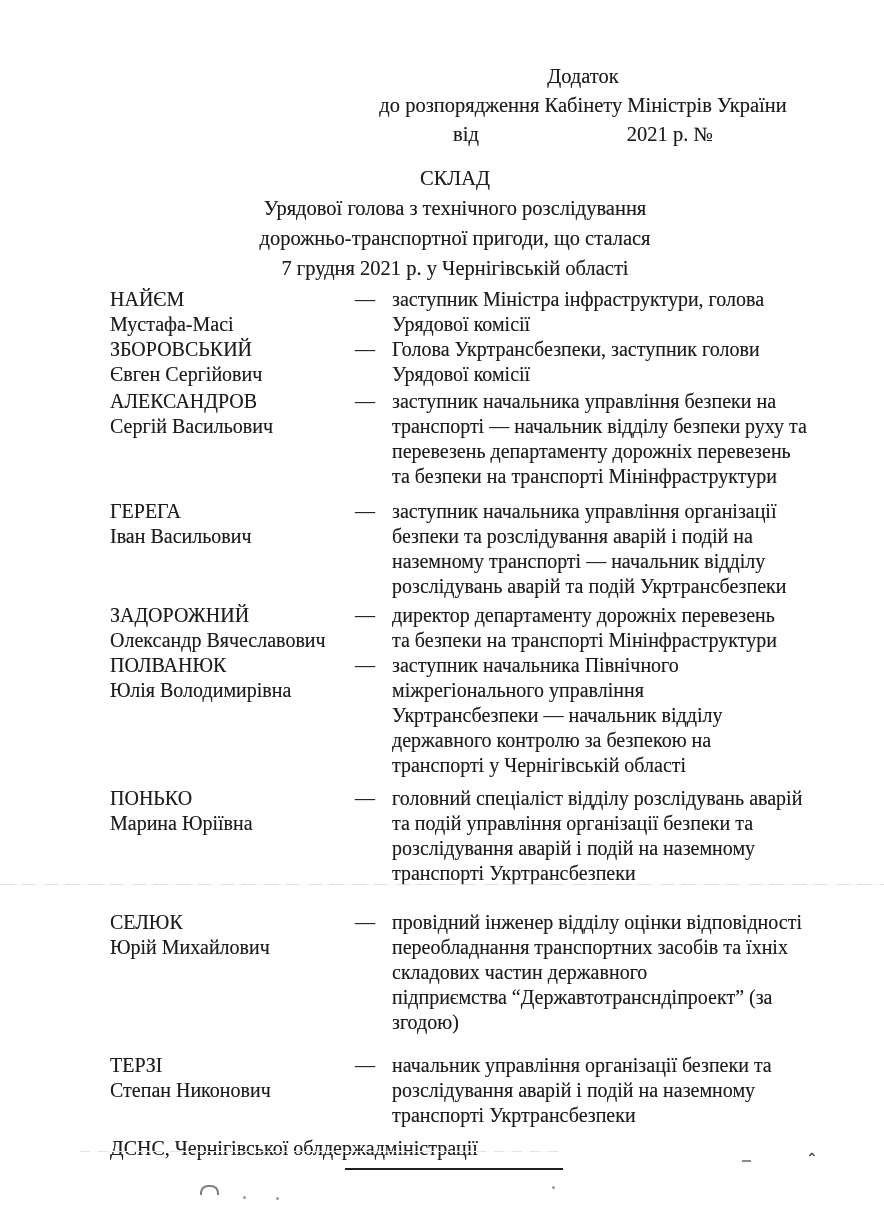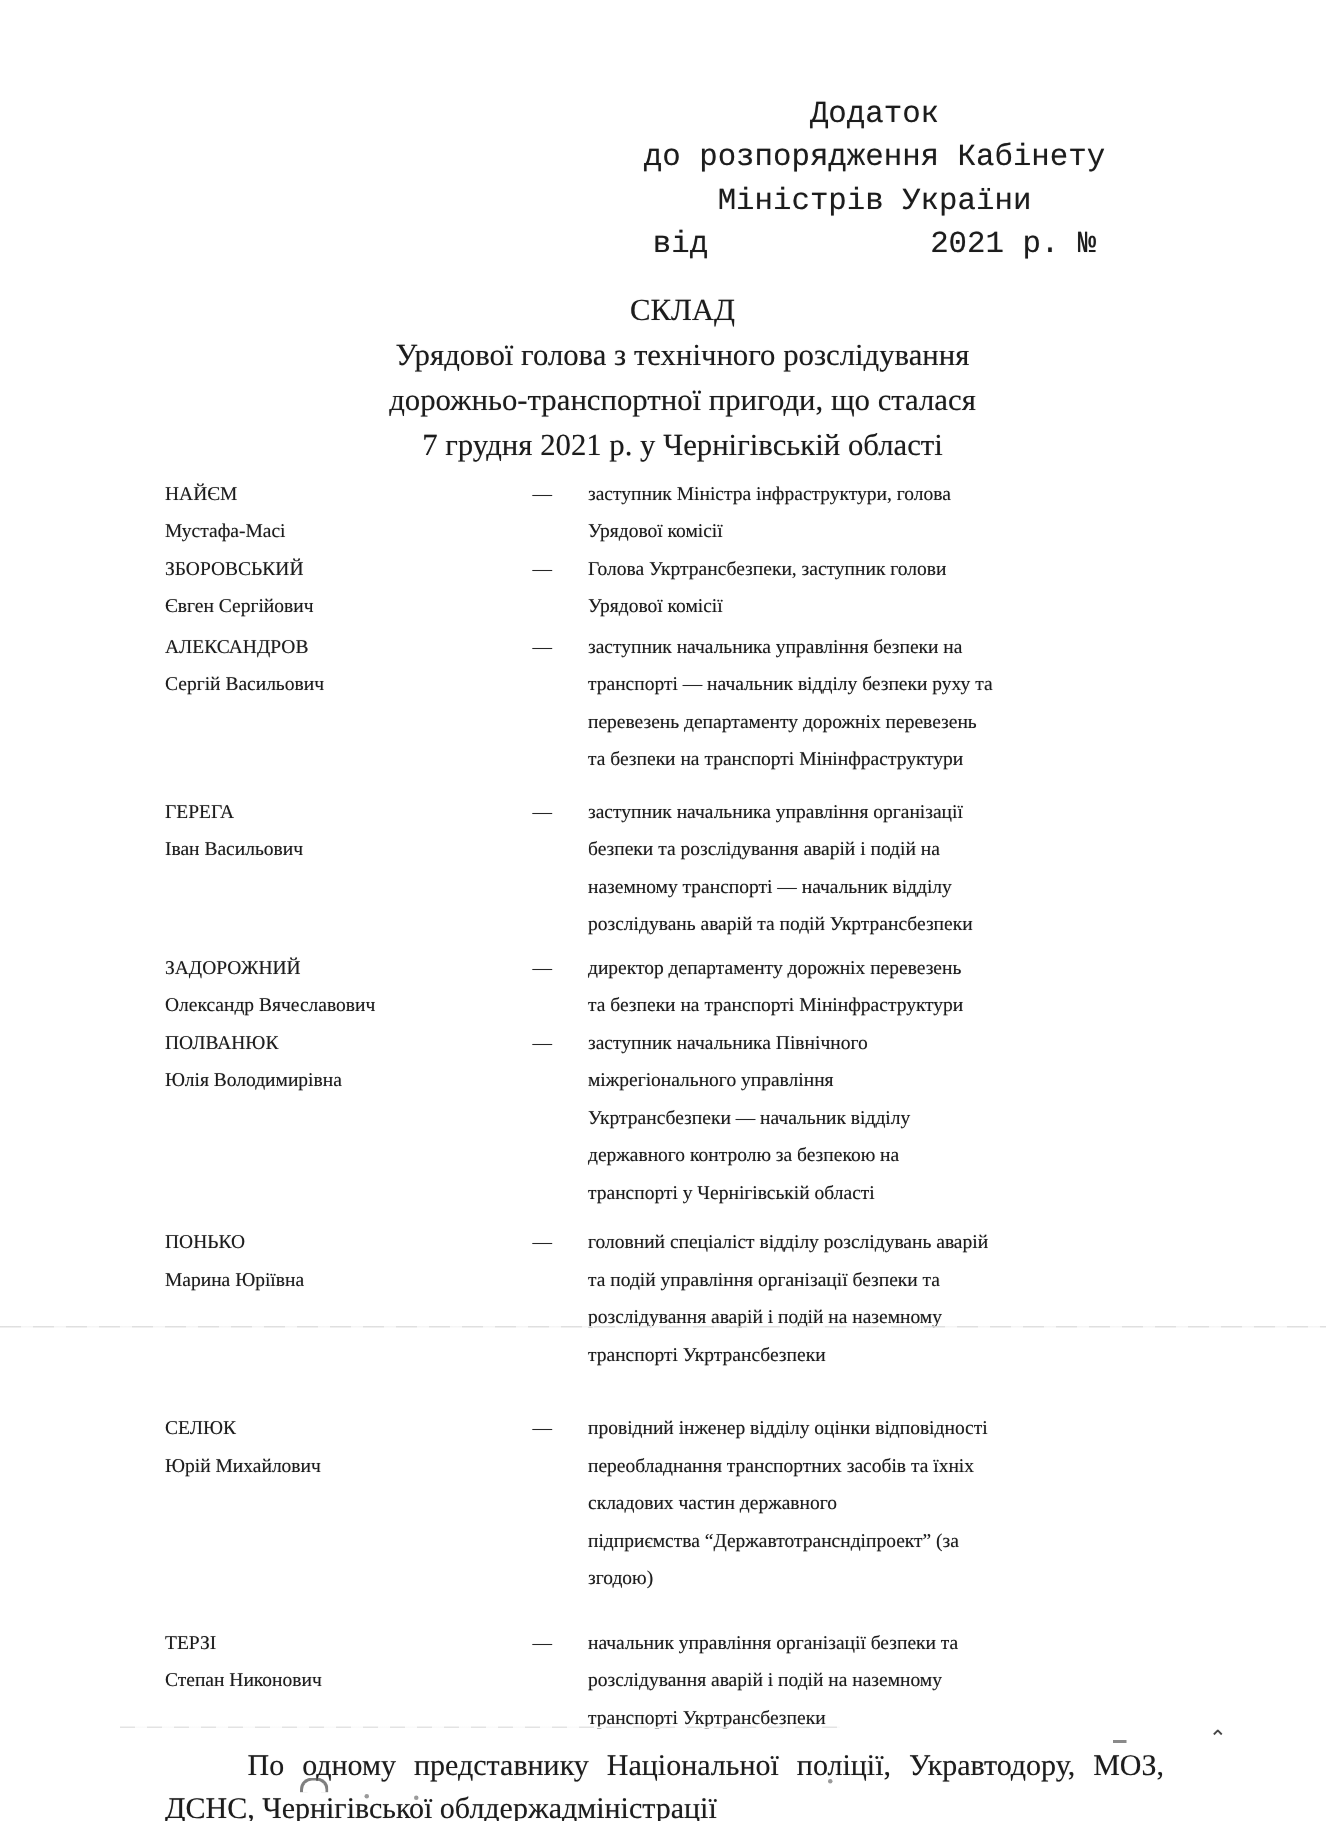--- a/index.html
+++ b/index.html
@@ -16,21 +16,20 @@
     text-shadow: 0 0 0.5px rgba(20,20,20,0.45);
   }
 
   
   .doc-header {
     margin-left: 258px;
     width: 430px;
     text-align: center;
     font-size: 20.5px;
     line-height: 29px;
-    font-family: Liberation Mono, monospace;
   }
   .doc-header .date-line {
     display: flex;
     justify-content: center;
     align-items: baseline;
     text-align: center;
   }
   .date-gap { display: inline-block; width: 148px; }
 
   
@@ -39,21 +38,21 @@
     width: 690px;
     text-align: center;
     font-size: 20.5px;
     line-height: 30px;
   }
 
   
   .members {
     margin-top: 4px;
     width: 735px;
-    font-size: 13px;
+    font-size: 20px;
     line-height: 25px;
   }
   .member-row {
     display: grid;
     grid-template-columns: 245px 37px 453px;
     align-items: start;
   }
   .member-name, .member-position { white-space: pre-line; }
   .member-dash { text-align: left; }
   .member-row:nth-child(3) { margin-top: 2px; }
@@ -215,21 +214,20 @@
         <div class="member-name">ТЕРЗІ
 Степан Никонович</div>
         <div class="member-dash">—</div>
         <div class="member-position">начальник управління організації безпеки та
 розслідування аварій і подій на наземному
 транспорті Укртрансбезпеки</div>
       </div>
     </div>
 
   <div class="footer-par">
-    <div class="footer-line1">По одному представнику Національної поліції, Укравтодору, МОЗ,</div>
     <div class="footer-line2">ДСНС, Чернігівської облдержадміністрації</div>
   </div>
 
   <div class="section-divider"></div>
 
   <div class="fold-line"></div>
   <div class="fold-line-2"></div>
   <div class="artifact-arc"></div>
   <div class="artifact-caret">⌃</div>
   <div class="artifact-dash"></div>

